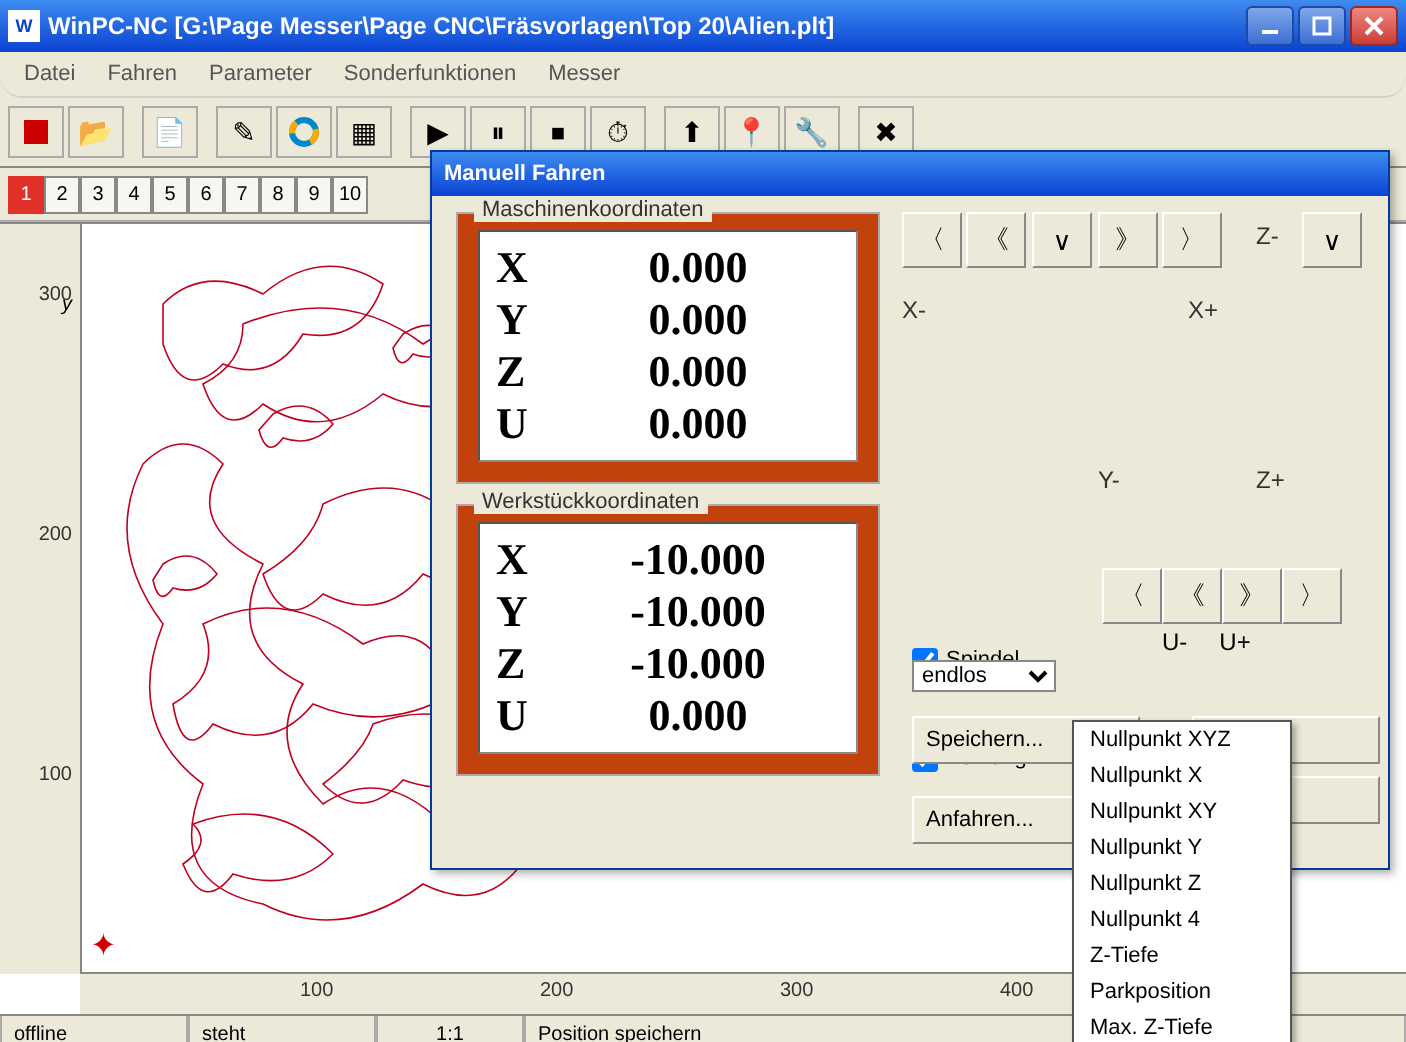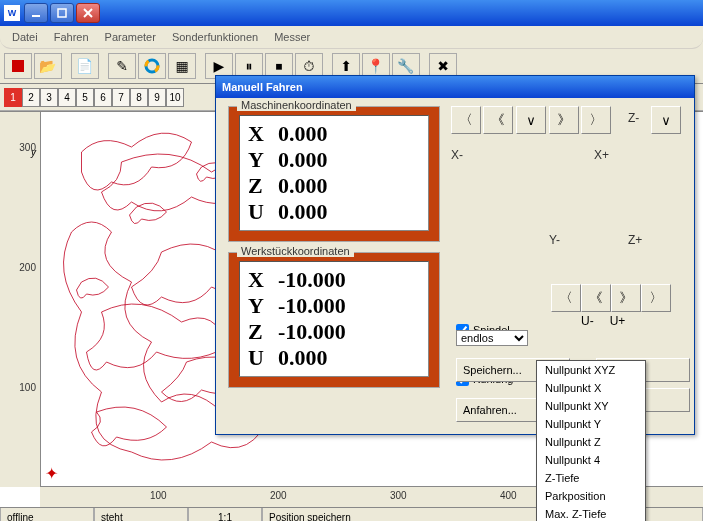--- a/index.html
+++ b/index.html
@@ -168,21 +168,21 @@
     border-top-color:#555;border-left-color:#555;
     padding:5px 8px;
   }
   .coord-row{
     display:flex;align-items:center;
     font-family:"Times New Roman",serif;
     font-size:22px;
     font-weight:bold;
   }
   .coord-row .lbl{width:30px;}
-  .coord-row .val{flex:1;text-align:left;}
+  .coord-row .val{flex:1;text-align:center;}
   .jog-area{
     position:absolute;
     left:240px; top:8px;
     width:225px;
   }
   .jog-grid{
     position:relative;
     height:170px;
   }
   .jog-btn{
@@ -243,20 +243,21 @@
     color:#000;
     transform:rotate(-20deg);
     z-index:5;
   }
 </style>
 </head>
 <body>
 
 <div class="titlebar">
   <div class="appicon">W</div>
+  <div class="title">WinPC-NC [G:\Page Messer\Page CNC\Fräsvorlagen\Top 20\Alien.plt]</div>
   <div class="win-buttons">
     <div class="win-btn">
         <svg width="10" height="10">
           <line x1="1" y1="8" x2="9" y2="8" stroke="#fff" stroke-width="2"></line>
         </svg>
       </div>
     <div class="win-btn">
         <svg width="10" height="10">
           <rect x="1" y="1" width="8" height="8" fill="none" stroke="#fff" stroke-width="1.5"></rect>
         </svg>

